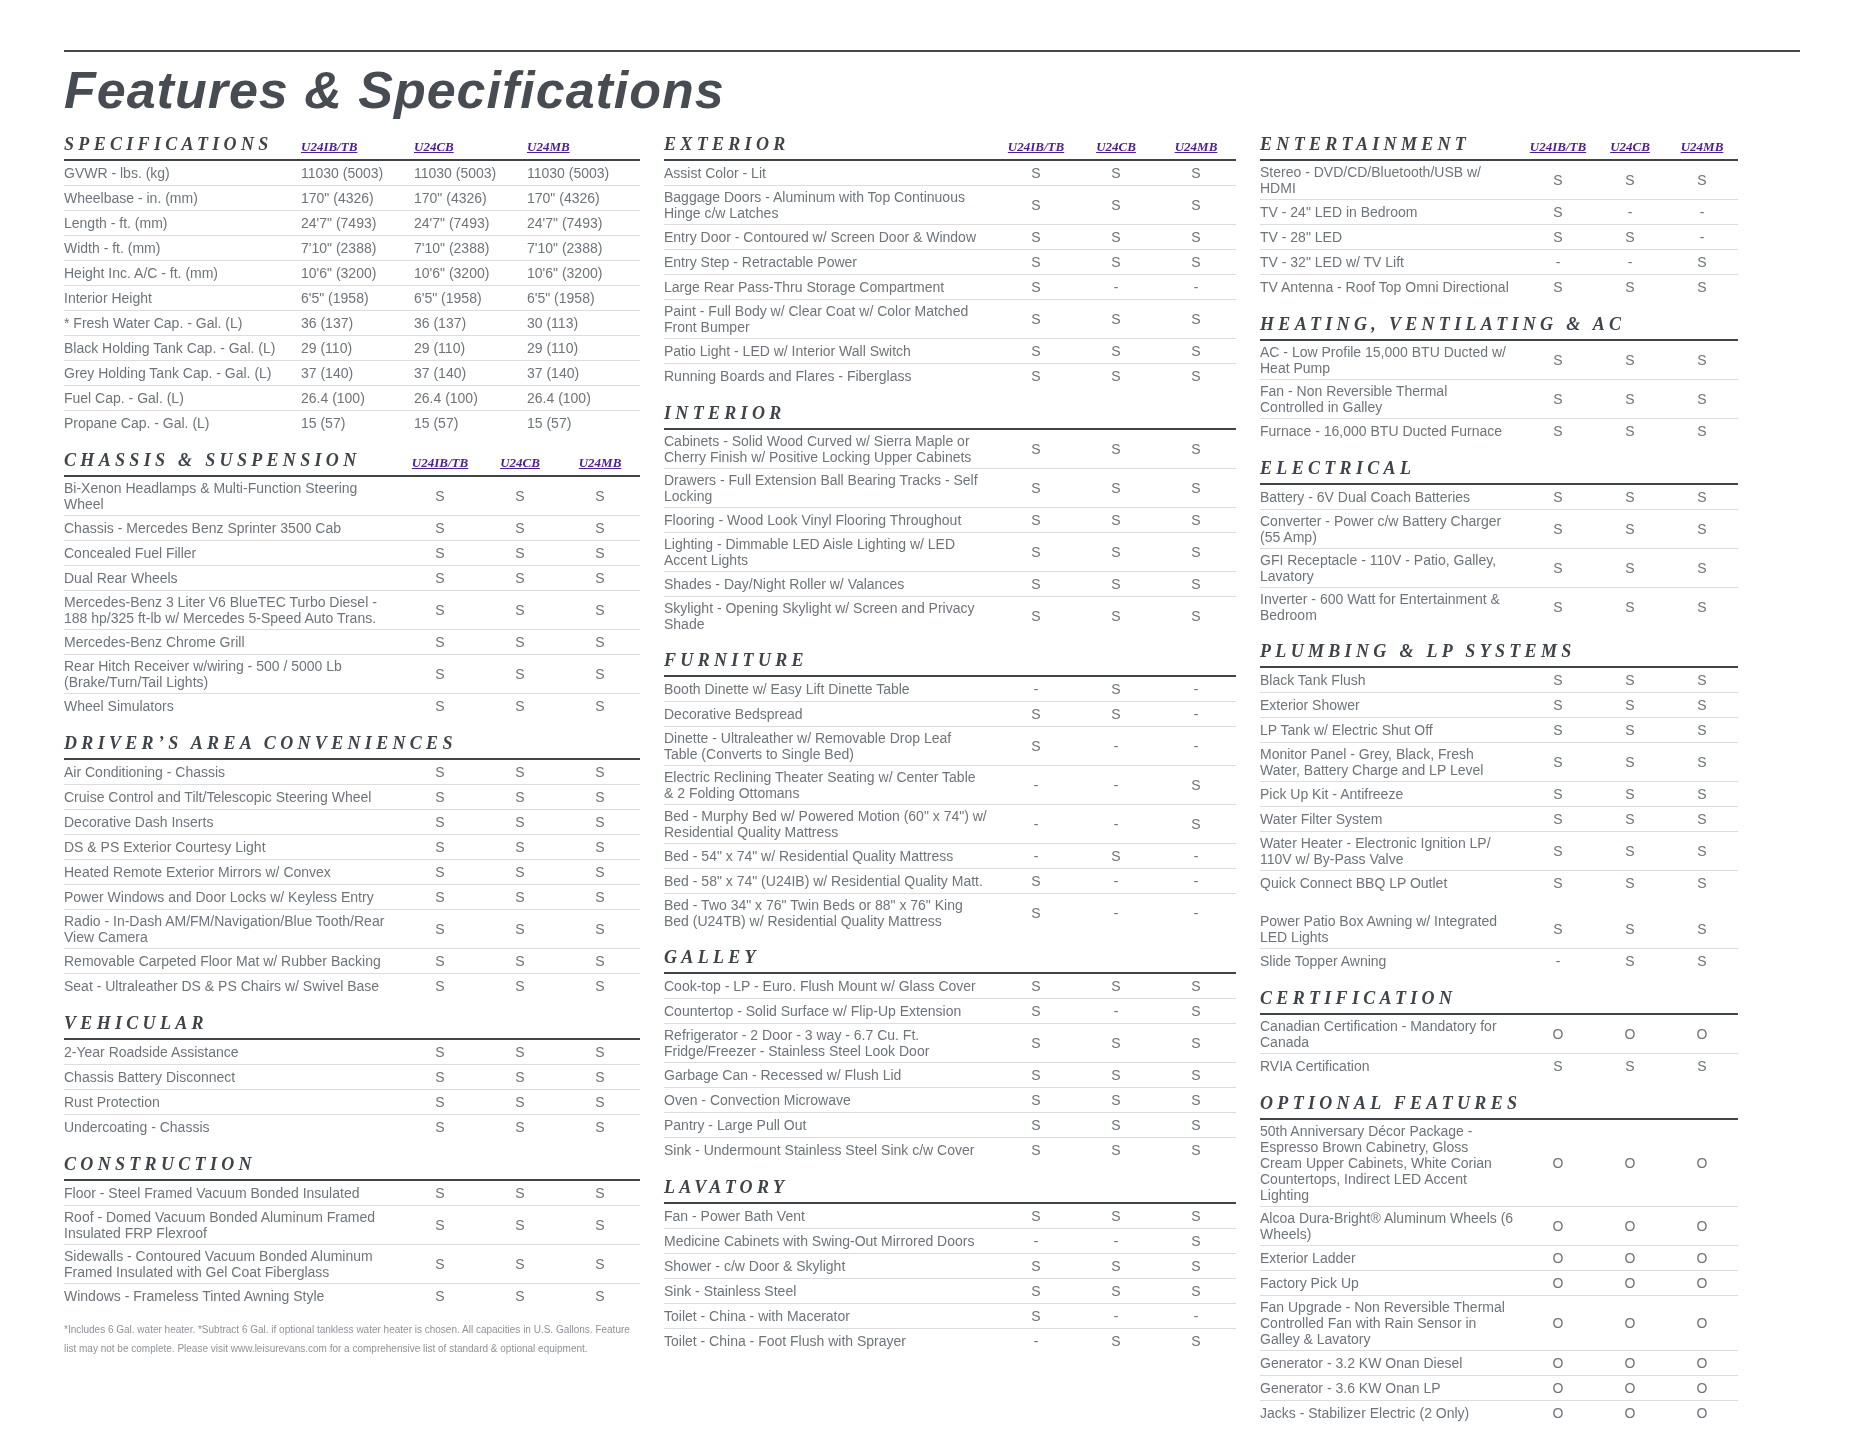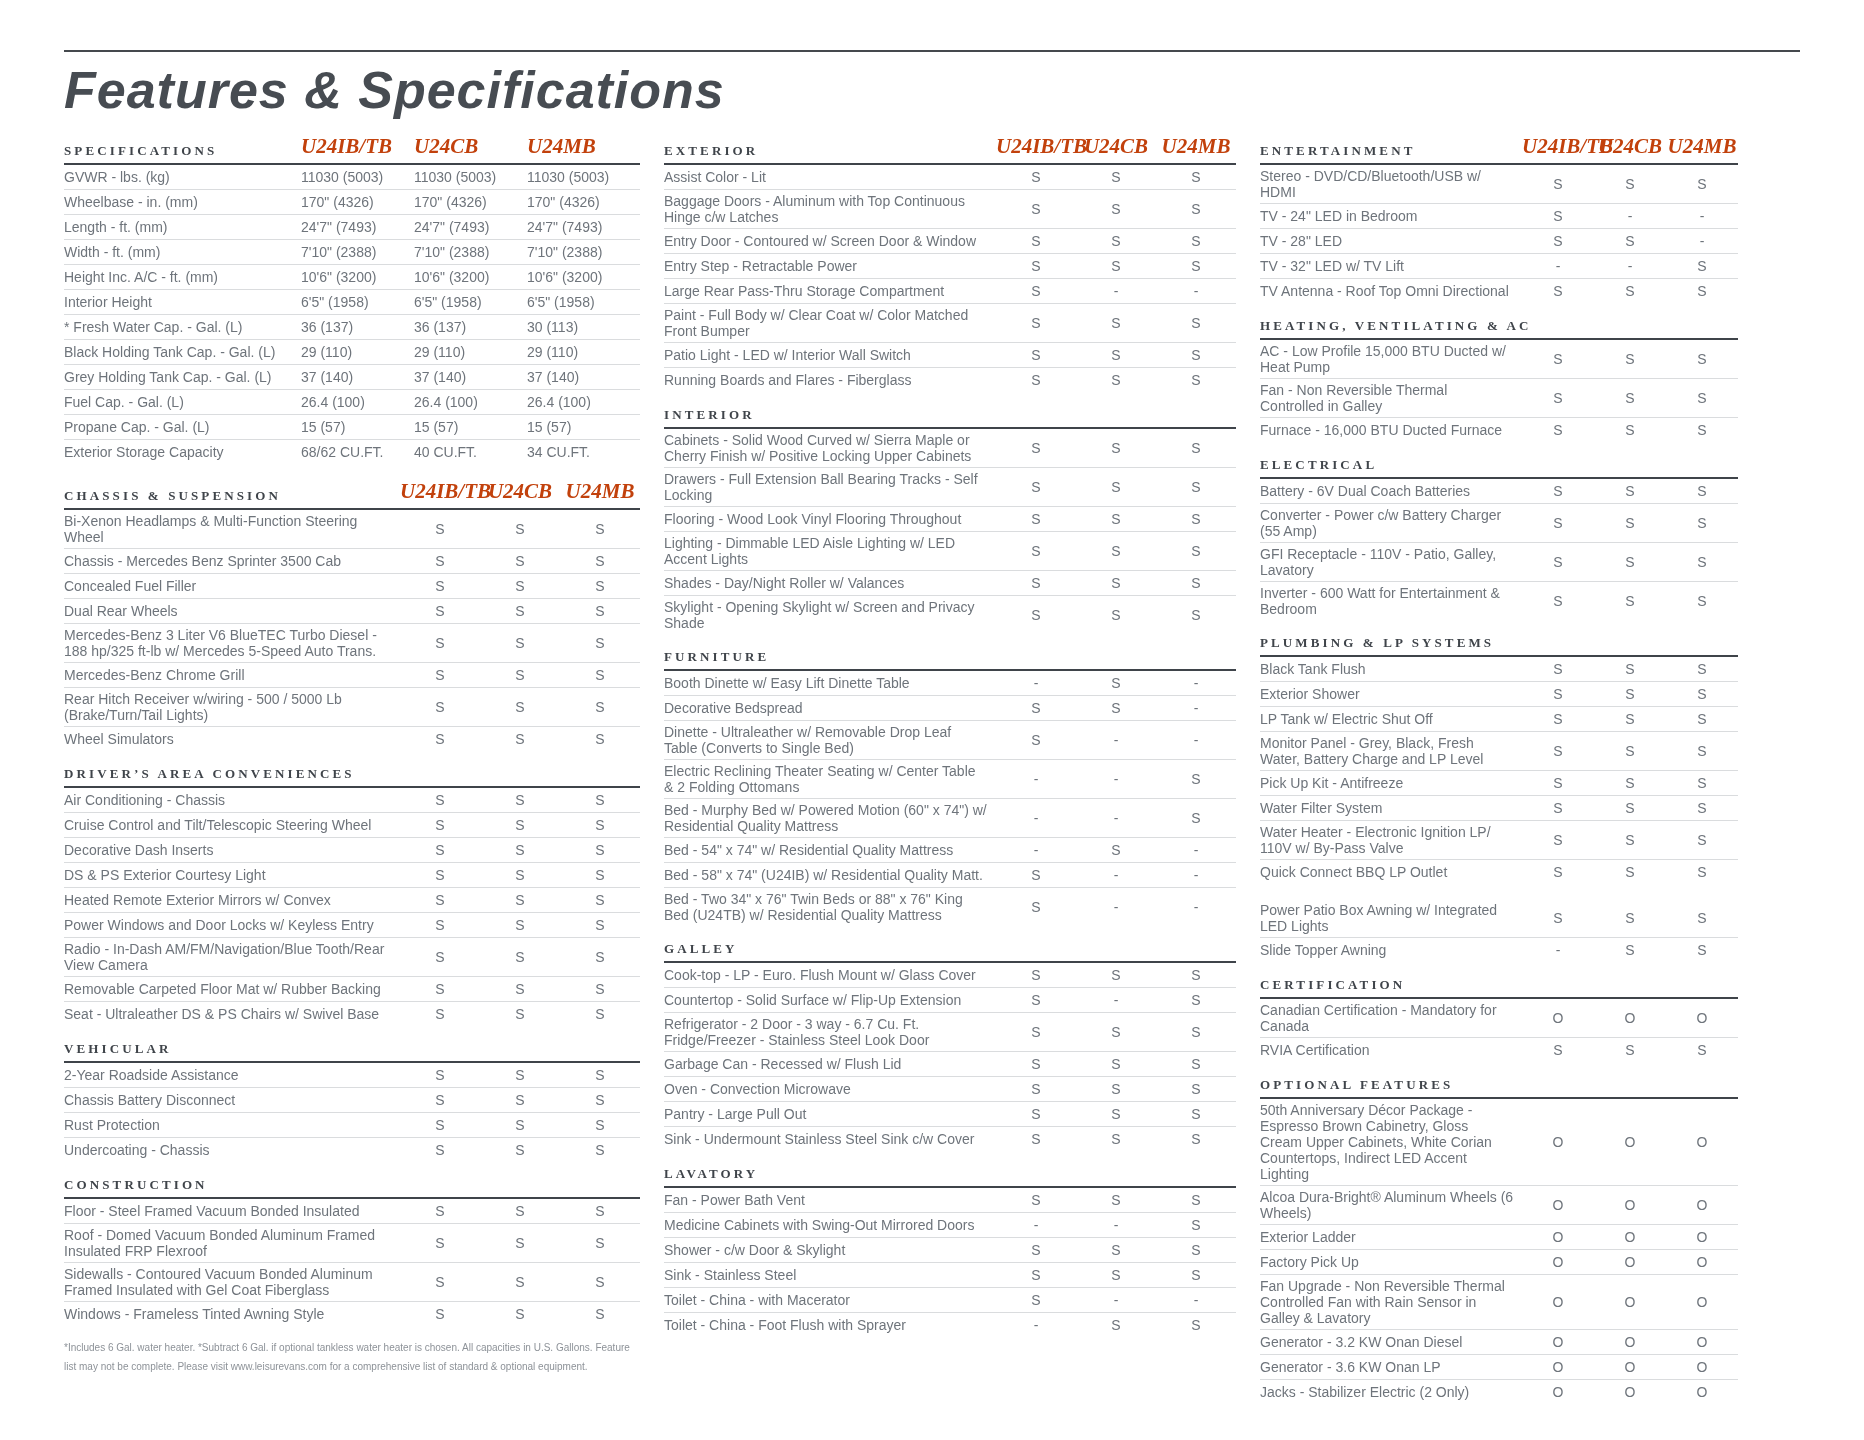--- a/index.html
+++ b/index.html
@@ -17,28 +17,28 @@
   }
   .grid{display:grid;grid-template-columns:576px 572px 478px;column-gap:24px;align-items:start;}
   .section{margin-top:15px;}
   .section:first-child{margin-top:0;}
   .sec-head{
     display:flex;justify-content:space-between;align-items:flex-end;
     border-bottom:2px solid #3f444a;padding-bottom:4px;
   }
   .sec-title{
     font-family:"Liberation Serif","DejaVu Serif",serif;
-    font-weight:700;
-    font-size:13px;letter-spacing:0.24em;color:#3f444a;white-space:nowrap;
+    font-style:italic;font-weight:700;
+    font-size:18px;letter-spacing:0.24em;color:#3f444a;white-space:nowrap;
   }
   .models{display:flex;flex:none;}
   .model{
     font-family:"Liberation Serif","DejaVu Serif",serif;
     font-style:italic;font-weight:700;
-    font-size:21px;color:#c2410c;white-space:nowrap;
+    font-size:13px;color:#4c1d95;white-space:nowrap;text-decoration:underline;
   }
   .row{
     display:flex;align-items:center;
     border-bottom:1px solid #dadcde;padding:3px 0;min-height:18px;
   }
   .section .row:last-child{border-bottom:none;}
   .label{flex:1;font-size:14px;line-height:16px;color:#6e747b;padding-right:8px;}
   .val{font-size:14px;line-height:16px;color:#6e747b;flex:none;}
   .val.mark{text-align:center;}
   .model.mark{text-align:center;}
@@ -126,26 +126,20 @@
             <div class="val text">26.4 (100)</div>
             <div class="val text">26.4 (100)</div>
             <div class="val text">26.4 (100)</div>
           </div>
           <div class="row">
             <div class="label">Propane Cap. - Gal. (L)</div>
             <div class="val text">15 (57)</div>
             <div class="val text">15 (57)</div>
             <div class="val text">15 (57)</div>
           </div>
-          <div class="row">
-            <div class="label">Exterior Storage Capacity</div>
-            <div class="val text">68/62 CU.FT.</div>
-            <div class="val text">40 CU.FT.</div>
-            <div class="val text">34 CU.FT.</div>
-          </div>
         </section>
         <section class="section">
           <div class="sec-head">
             <span class="sec-title">CHASSIS &amp; SUSPENSION</span>
             <div class="models">
               <span class="model mark">U24IB/TB</span>
               <span class="model mark">U24CB</span>
               <span class="model mark">U24MB</span>
             </div>
           </div>

